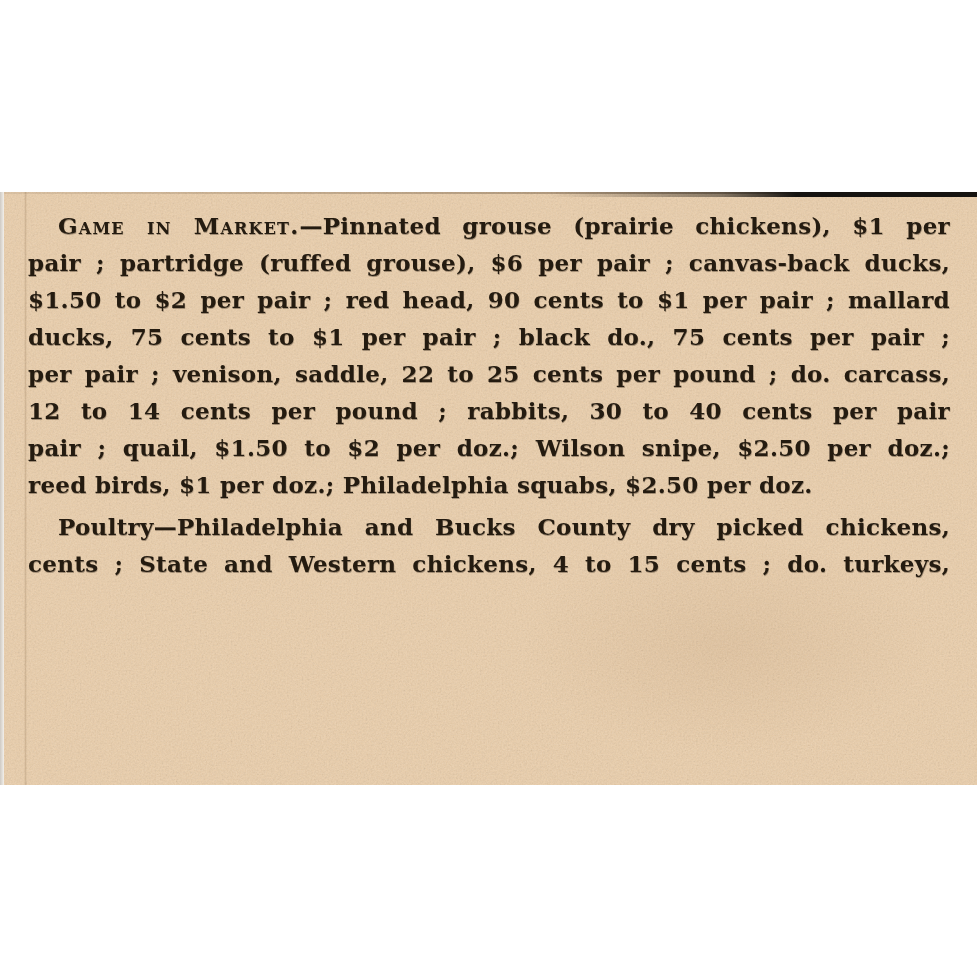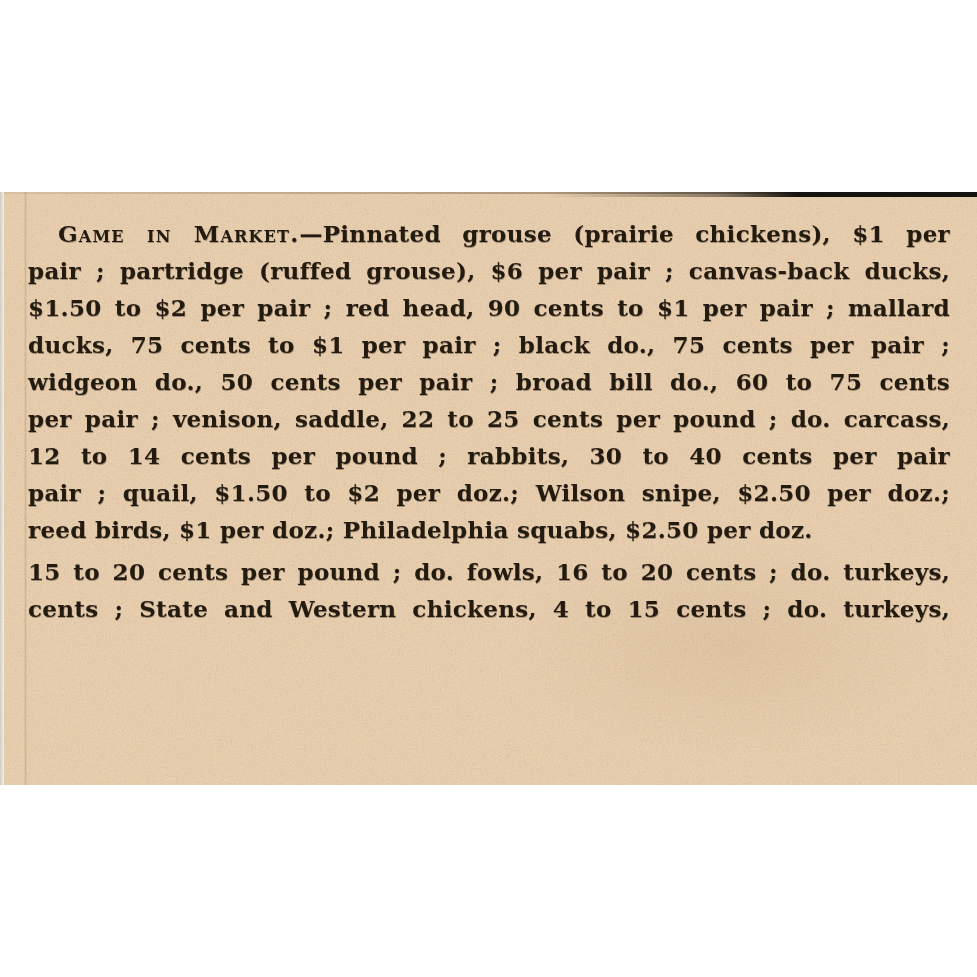--- a/index.html
+++ b/index.html
@@ -49,21 +49,21 @@
     position:absolute;left:20px;top:0;width:3px;height:100%;
     background:linear-gradient(to right,rgba(122,92,58,0),rgba(122,92,58,.20),rgba(122,92,58,0));
   }
   .stain{
     position:absolute;right:40px;bottom:30px;width:420px;height:220px;
     background:radial-gradient(ellipse at center,rgba(150,110,70,.10),rgba(150,110,70,0) 70%);
     pointer-events:none;
   }
   .article{
     position:relative;z-index:2;
-    padding:23px 27px 0 24px;
+    padding:15px 27px 0 24px;
     color:var(--ink);
     font-size:23px;font-weight:700;
     line-height:37px;
     letter-spacing:.3px;
     text-shadow:.4px .6px 0 rgba(35,24,12,.35);
   }
   .line{
     text-align:justify;
     text-align-last:justify;
     white-space:normal;
@@ -110,26 +110,25 @@
     <div class="stain"></div>
     <div class="edge-faint-top"></div>
     <div class="edge-shadow-top"></div>
 
     <div class="article">
 
       <div class="line indent"><span class="smallcaps">Game in Market.</span><span>—Pinnated grouse (prairie chickens), $1 per</span></div>
       <div class="line">pair ; partridge (ruffed grouse), $6 per pair ; canvas-back ducks,</div>
       <div class="line">$1.50 to $2 per pair ; red head, 90 cents to $1 per pair ; mallard</div>
       <div class="line">ducks, 75 cents to $1 per pair ; black do., 75 cents per pair ;</div>
-      <div class="line">widgeon do., 50 cents per pair ; broad bill do., 60 to 75 cents</div>
       <div class="line">per pair ; venison, saddle, 22 to 25 cents per pound ; do. carcass,</div>
       <div class="line">12 to 14 cents per pound ; rabbits, 30 to 40 cents per pair</div>
       <div class="line">pair ; quail, $1.50 to $2 per doz.; Wilson snipe, $2.50 per doz.;</div>
       <div class="line last">reed birds, $1 per doz.; Philadelphia squabs, $2.50 per doz.</div>
 
       <div class="para2">
-        <div class="line">15 to 20 cents per pound ; do. fowls, 16 to 20 cents ; do. turkeys,</div>
+        <div class="line indent">Poultry—Philadelphia and Bucks County dry picked chickens,</div>
         <div class="line">cents ; State and Western chickens, 4 to 15 cents ; do. turkeys,</div>
       </div>
 
     </div>
   </div>
 </div>
 
 </body></html>

